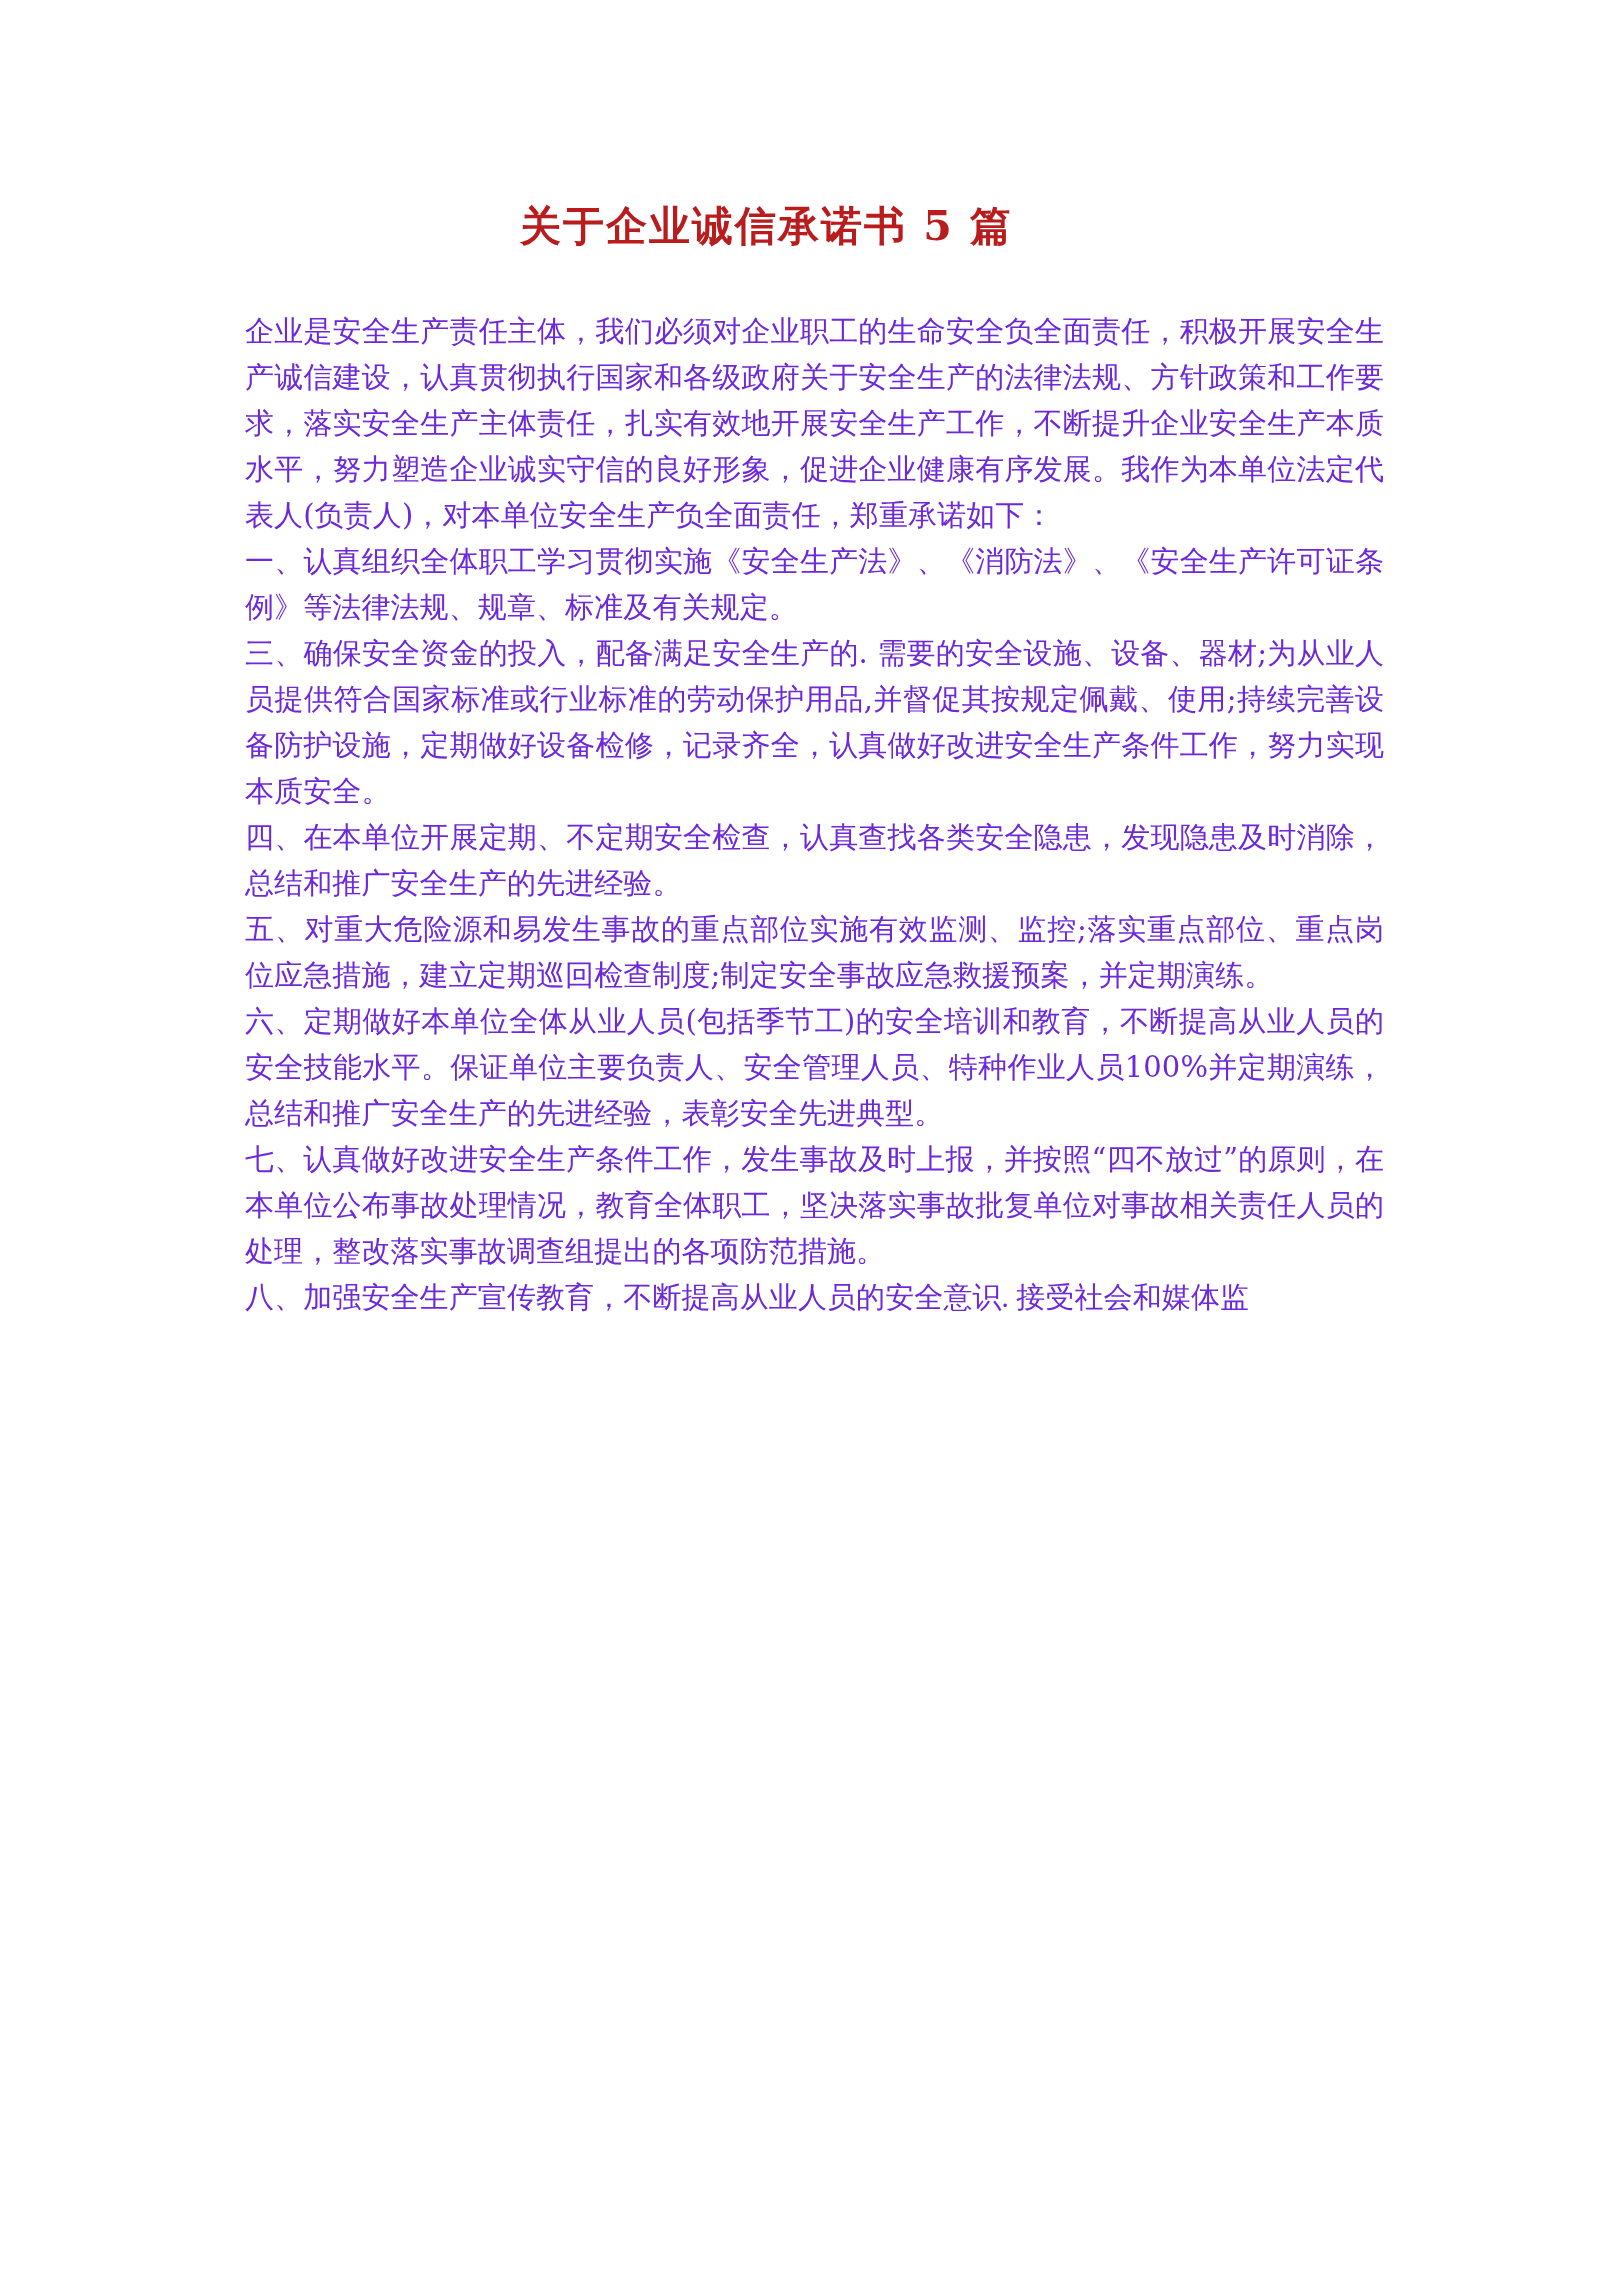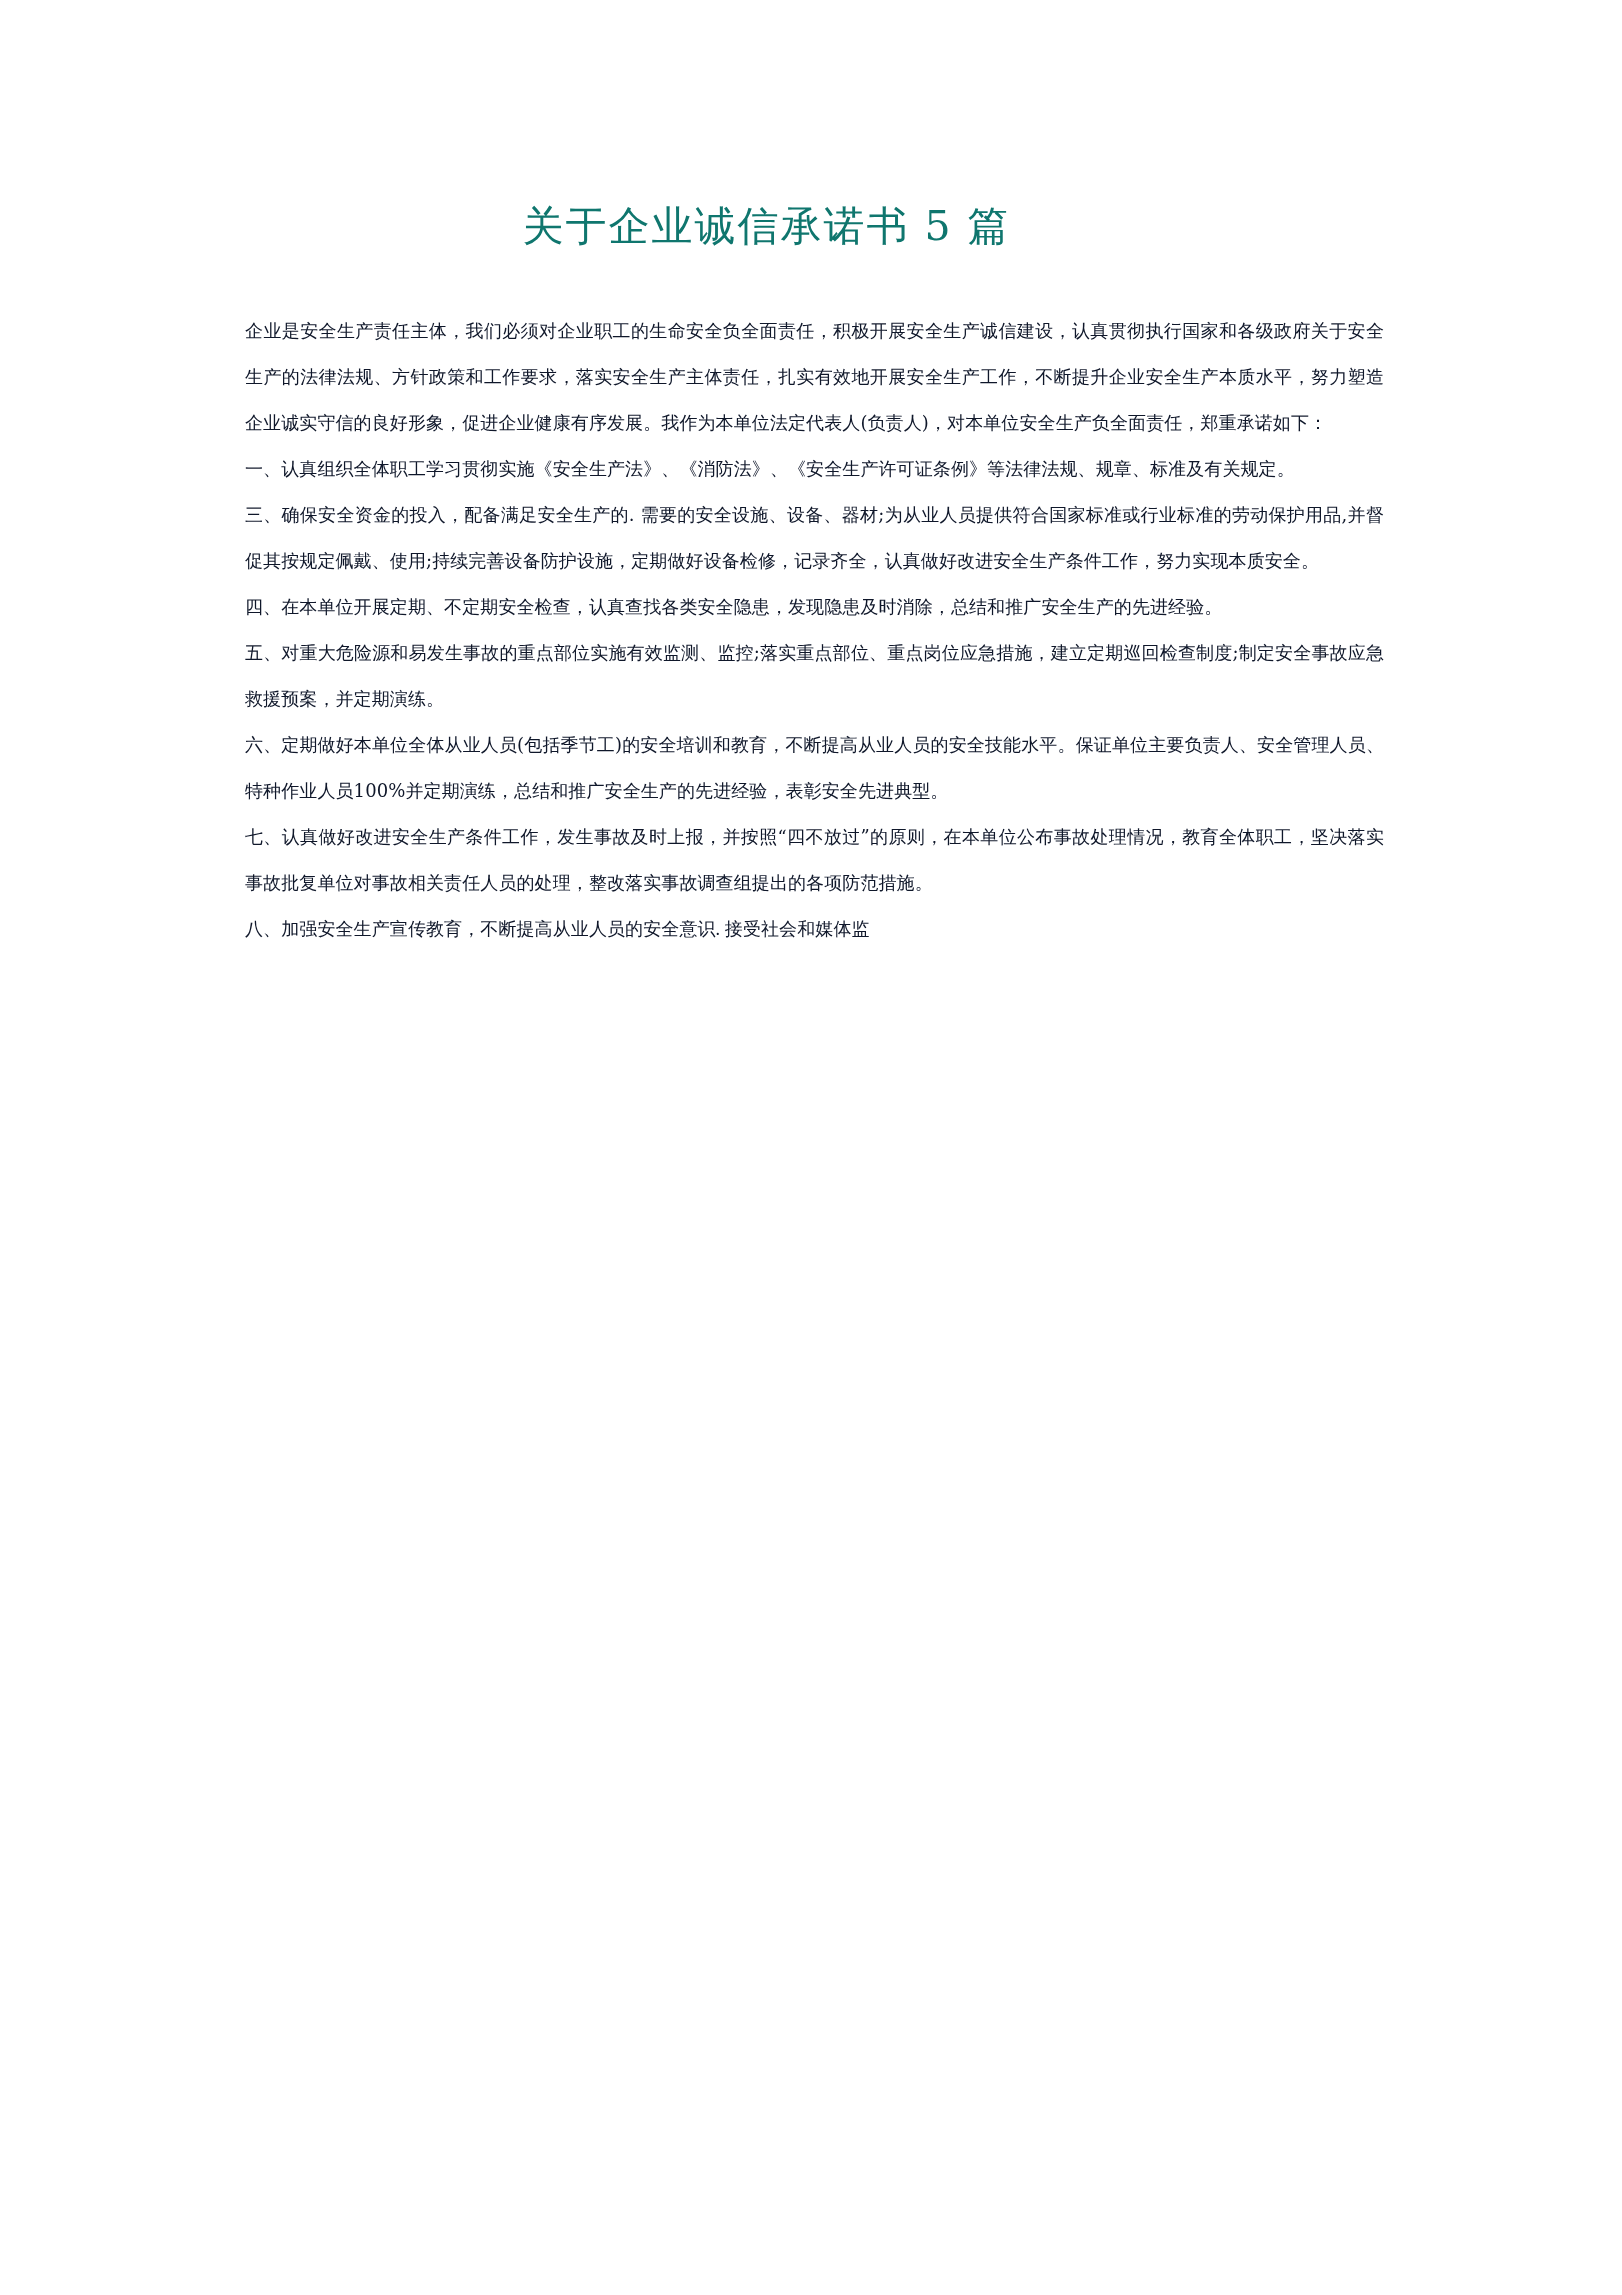--- a/index.html
+++ b/index.html
@@ -25,37 +25,37 @@
     overflow: hidden;
   }
 
   .doc-title {
     position: absolute;
     left: 0;
     top: 175px;
     width: 1533px;
     text-align: center;
     font-family: "DejaVu Serif", "Liberation Serif", serif;
-    font-weight: 400;
+    font-weight: 700;
     font-size: 41px;
     line-height: 1.18;
     letter-spacing: 2px;
-    color: #0f766e;
+    color: #b91c1c;
   }
 
   .body-block {
     position: absolute;
     left: 245px;
     top: 308px;
     width: 1139px;
-    font-size: 18px;
+    font-size: 29px;
     line-height: 46px;
     text-align: justify;
     text-justify: inter-character;
-    color: #0f172a;
+    color: #6d28d9;
     letter-spacing: 0.1px;
   }
 
   .para {
     margin: 0;
     padding: 0;
     text-align: justify;
     text-justify: inter-character;
     text-indent: 0;
   }

